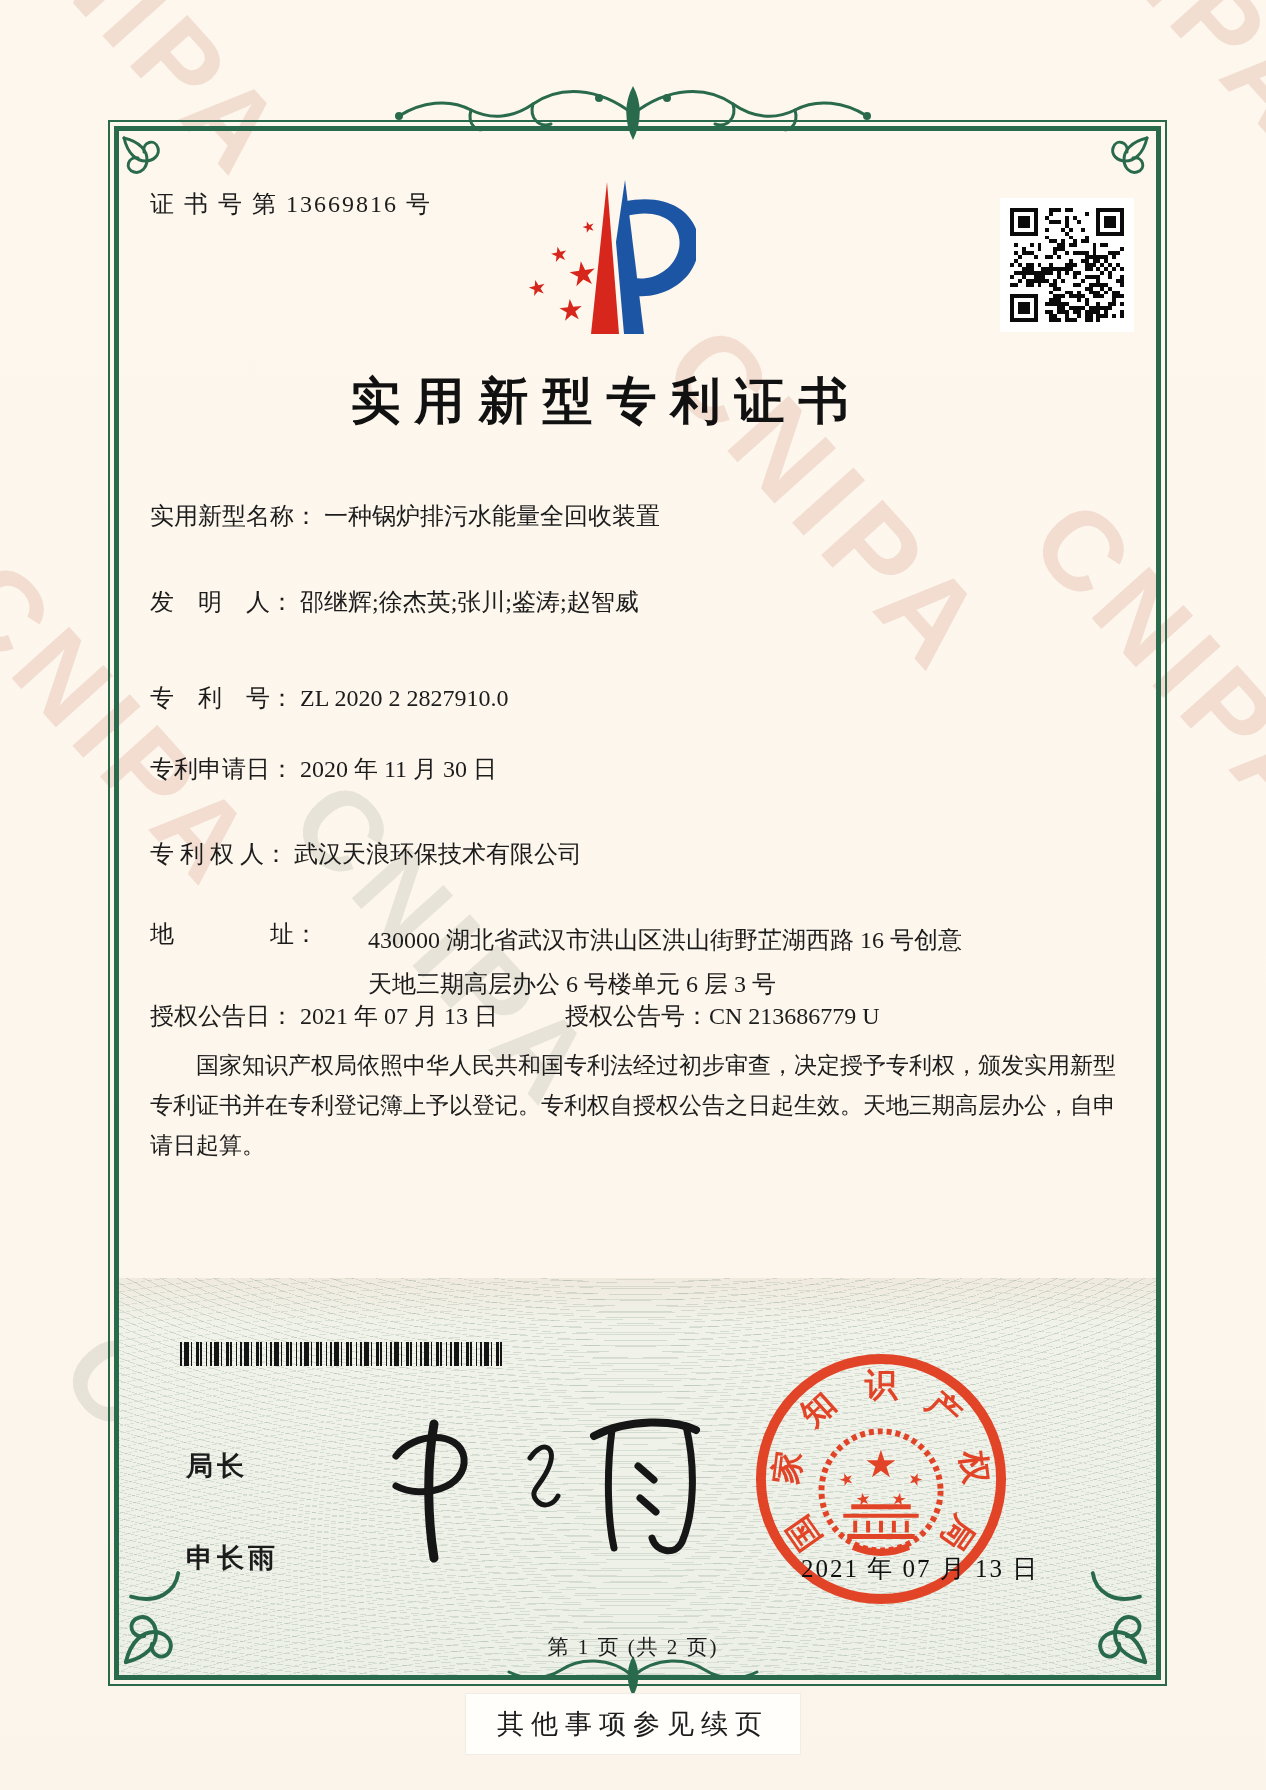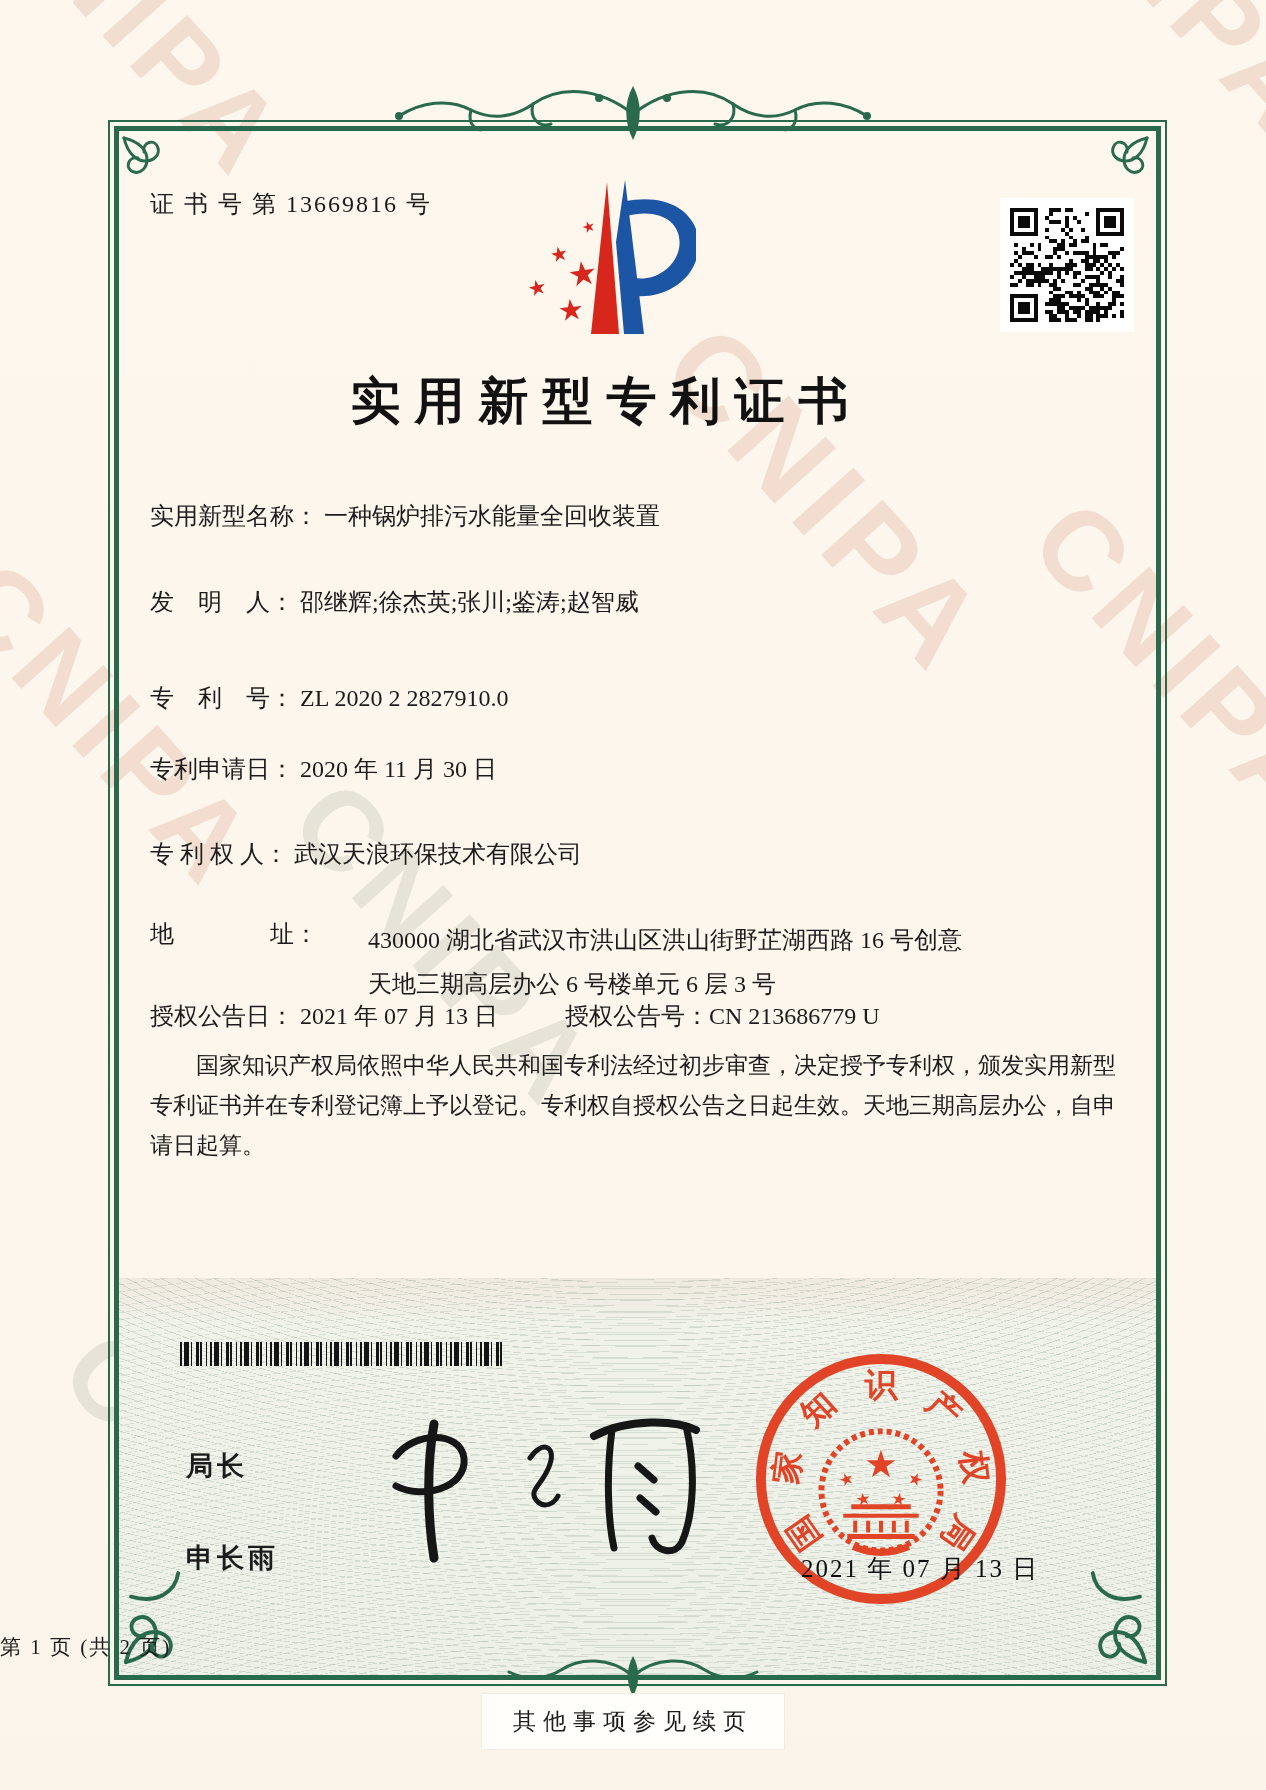--- a/index.html
+++ b/index.html
@@ -87,24 +87,24 @@
   .signature{position:absolute;left:362px;top:1402px;width:360px;height:176px;z-index:4;}
 
   
   .seal{position:absolute;left:752px;top:1350px;width:258px;height:258px;z-index:5;opacity:0.94;}
   .seal-date{
     position:absolute;left:770px;top:1552px;width:300px;z-index:6;
     font-size:25px;letter-spacing:2px;color:#101010;text-align:center;white-space:nowrap;
   }
 
   
-  .page-num{position:absolute;left:0;width:1266px;top:1633px;z-index:4;text-align:left;font-size:21px;letter-spacing:2px;}
+  .page-num{position:absolute;left:0;width:1266px;top:1633px;z-index:4;text-align:center;font-size:21px;letter-spacing:2px;}
   .cont-note{
     position:absolute;left:50%;transform:translateX(-50%);top:1694px;z-index:4;
-    background:#fffefb;padding:12px 31px;font-size:23px;letter-spacing:7px;white-space:nowrap;
+    background:#fffefb;padding:12px 31px;font-size:27px;letter-spacing:7px;white-space:nowrap;
     box-shadow:0 0 0 1px rgba(240,236,228,0.9);
   }
 </style>
 </head>
 <body>
 
 <div class="page">
 
   <div class="wm pink wm1">CNIPA</div>
   <div class="wm pink wm2">CNIPA</div>

